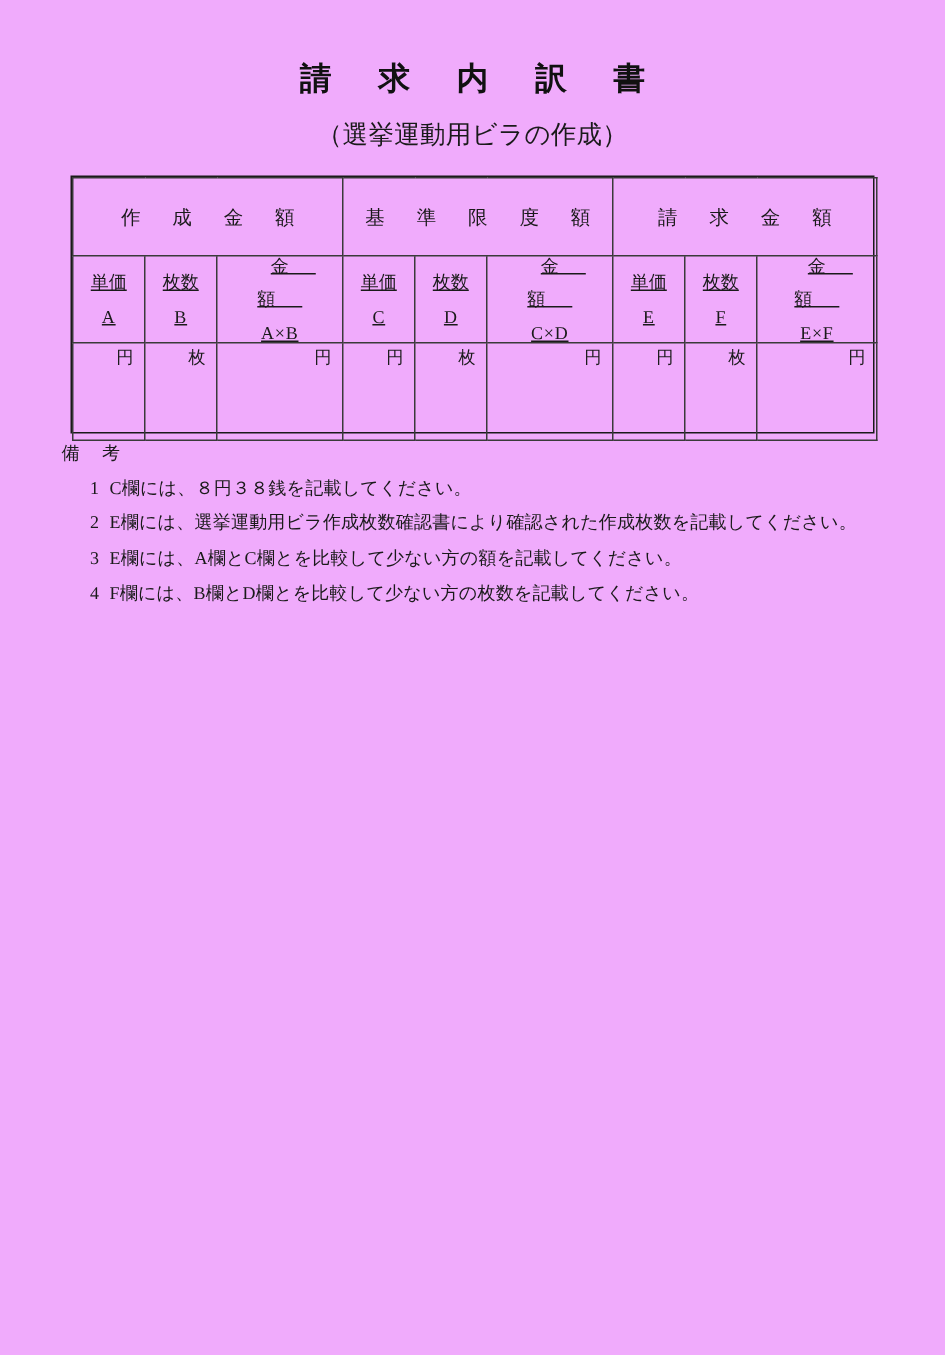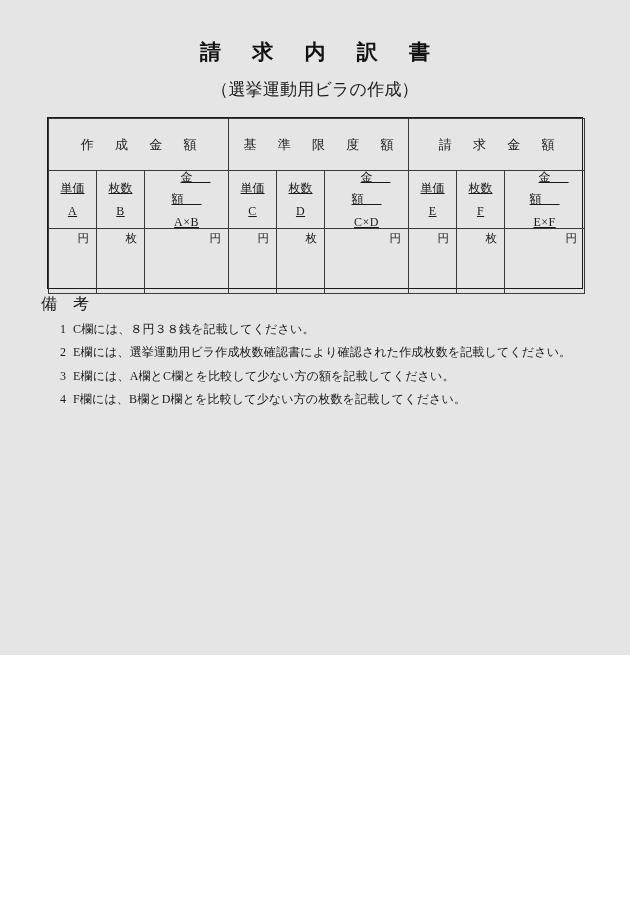--- a/index.html
+++ b/index.html
@@ -12,22 +12,22 @@
     background: #ffffff;
     font-family: "Liberation Serif", "DejaVu Serif", serif;
     color: #1a1a1a;
     position: relative;
     overflow: hidden;
   }
   .page {
     position: absolute;
     top: 0; left: 0;
     width: 630px;
-    height: 655px;
-    background: #e5e5e5;
+    height: 903px;
+    background: #f0abfc;
   }
 
   
   .doc-title {
     position: absolute;
     top: 38px;
     left: 0;
     width: 630px;
     text-align: center;
     font-size: 21px;
@@ -120,21 +120,21 @@
   }
 
   
   .notes {
     position: absolute;
     left: 41px;
     top: 294px;
     width: 560px;
   }
   .notes-heading {
-    font-size: 16px;
+    font-size: 12px;
     letter-spacing: 6px;
     color: #1a1a1a;
     margin-bottom: 7px;
   }
   .note-line {
     display: flex;
     align-items: flex-start;
     font-size: 12px;
     color: #1a1a1a;
     line-height: 1.2;

